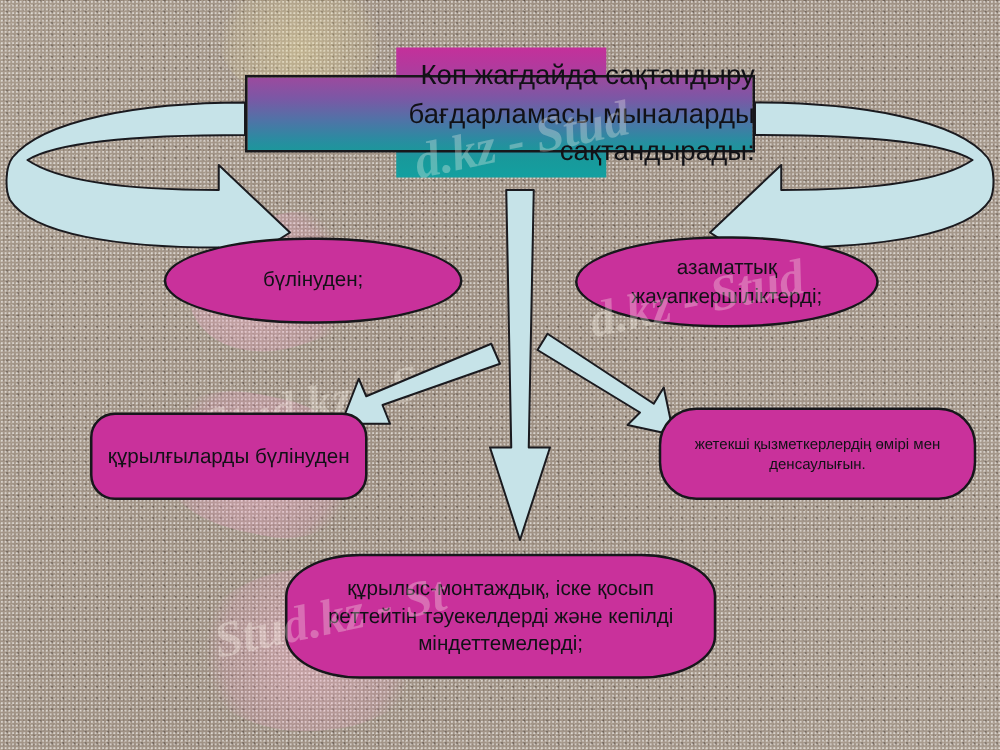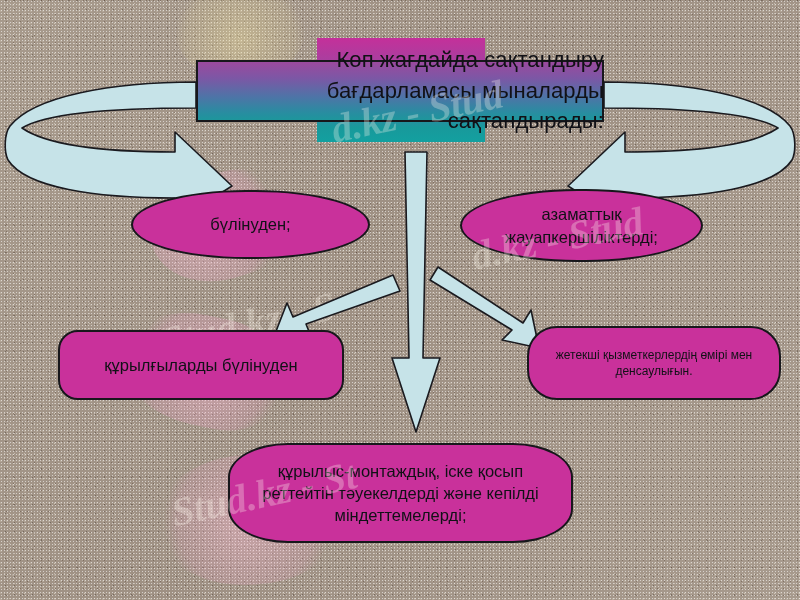--- a/index.html
+++ b/index.html
@@ -163,21 +163,21 @@
 
   #box-mulikterdi {
     left: 131px; top: 190px; width: 239px; height: 69px;
     border-radius: 120px / 36px;
   }
   #box-azamattyk {
     left: 460px; top: 189px; width: 243px; height: 73px;
     border-radius: 122px / 38px;
   }
   #box-qurylgylarda {
-    left: 58px; top: 330px; width: 286px; height: 70px;
+    left: 72px; top: 330px; width: 222px; height: 70px;
     border-radius: 20px;
     text-align: right;
   }
   #box-zhetekshi {
     left: 527px; top: 326px; width: 254px; height: 74px;
     border-radius: 30px;
     font-size: 12px;
   }
   #box-qurylys {
     left: 228px; top: 443px; width: 345px; height: 100px;

